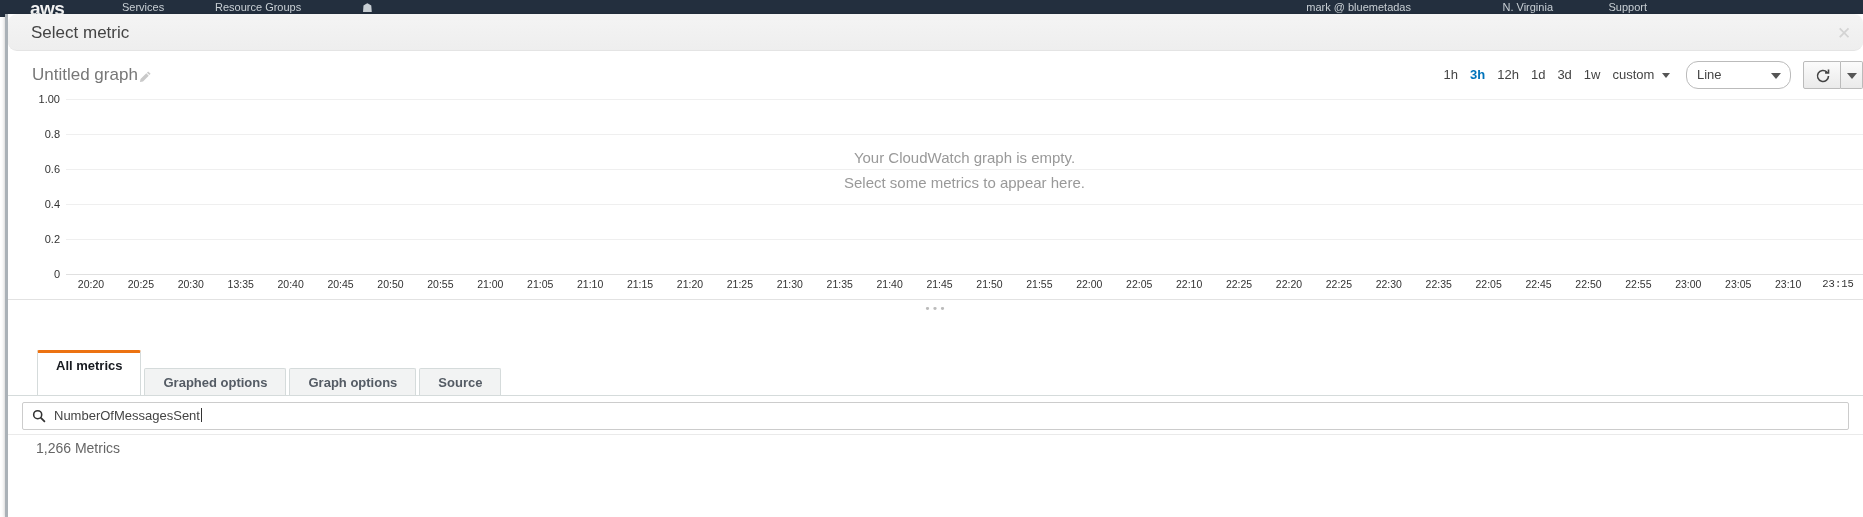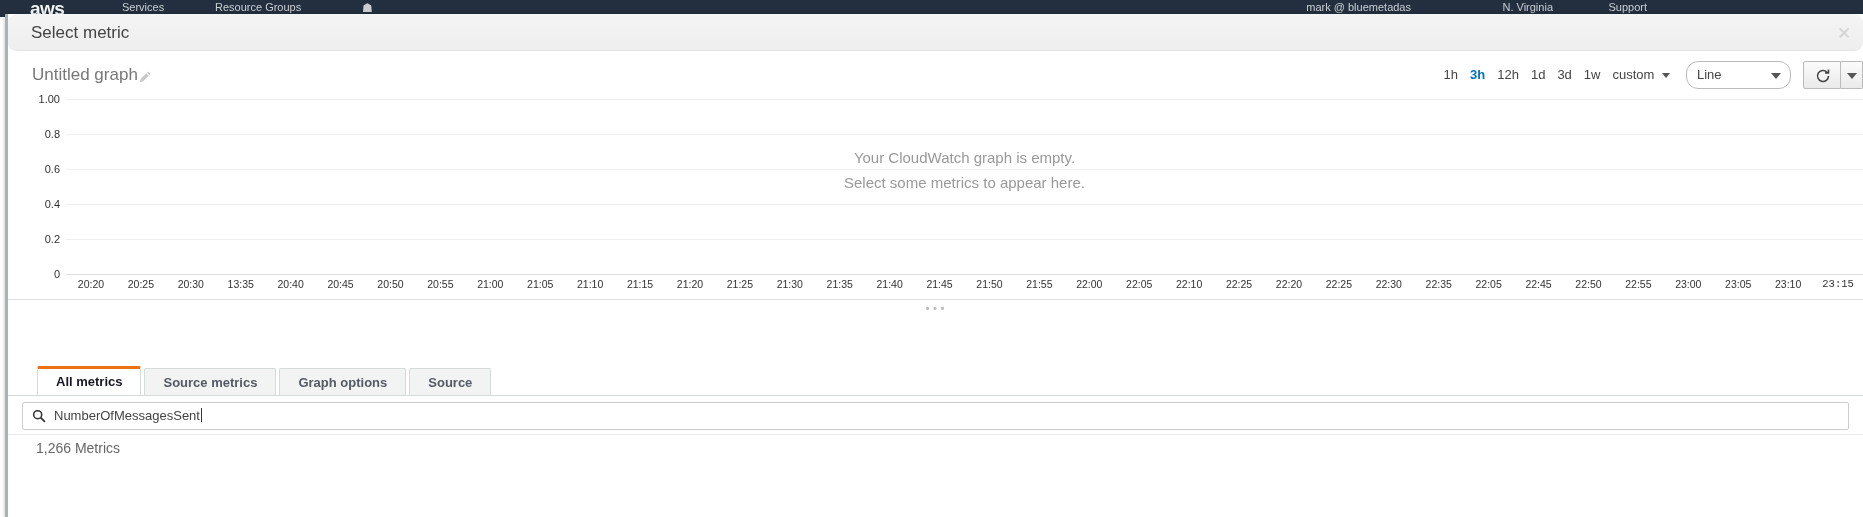--- a/index.html
+++ b/index.html
@@ -177,21 +177,21 @@
     border: 1px solid #d5dbdb;
     border-bottom: none;
     border-radius: 2px 2px 0 0;
     margin-right: 3px;
     cursor: pointer;
   }
   .tab.active {
     background: #fff;
     color: #16191f;
     border-top: 3px solid #ec7211;
-    height: 30px; line-height: 26px; text-align: center;
+    height: 46px; line-height: 26px; text-align: center;
   }
   #tabs-underline {
     position: absolute; left: 0; right: 0; bottom: 0;
     height: 1px; background: #d5dbdb;
   }
 
   
   #search-row {
     position: relative; height: 38px;
     padding: 6px 14px 0 14px;
@@ -346,21 +346,21 @@
         </div>
     </div>
 
     <div id="resize-row">
       <span id="resize-handle">•••</span>
     </div>
   </div>
 
   <div id="tabs-row">
     <div class="tab active">All metrics</div>
-    <div class="tab">Source metrics</div>
+    <div class="tab">Graphed options</div>
     <div class="tab">Graph options</div>
     <div class="tab">Source</div>
     <div id="tabs-underline"></div>
   </div>
 
   <div id="search-row">
     <div id="search-box" title="Search for any metric, dimension or resource id">
       <span id="search-icon">
         <svg width="14" height="14" viewBox="0 0 16 16">
           <circle cx="6.5" cy="6.5" r="4.6" fill="none" stroke="#333" stroke-width="1.8"></circle>

